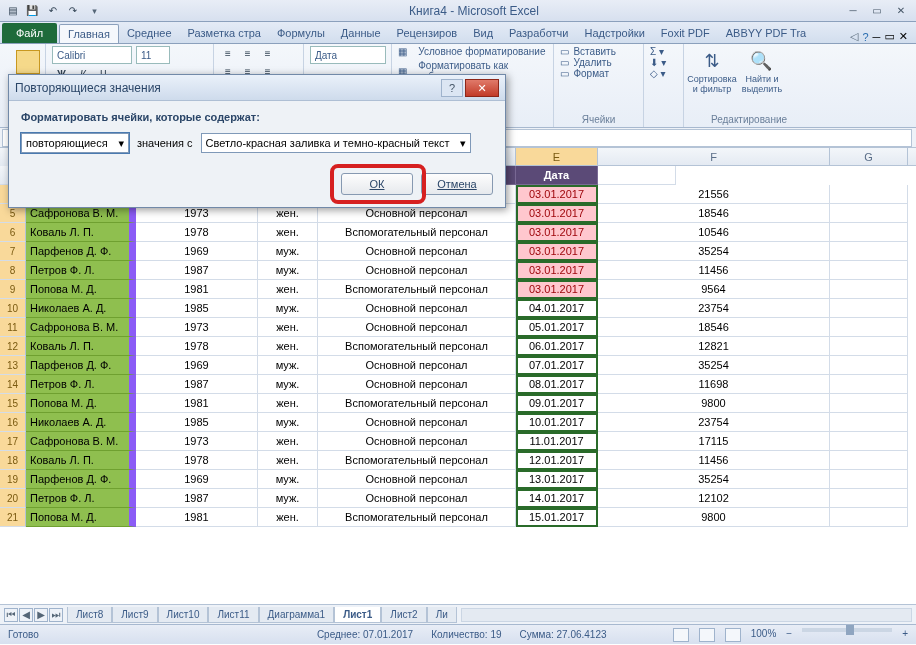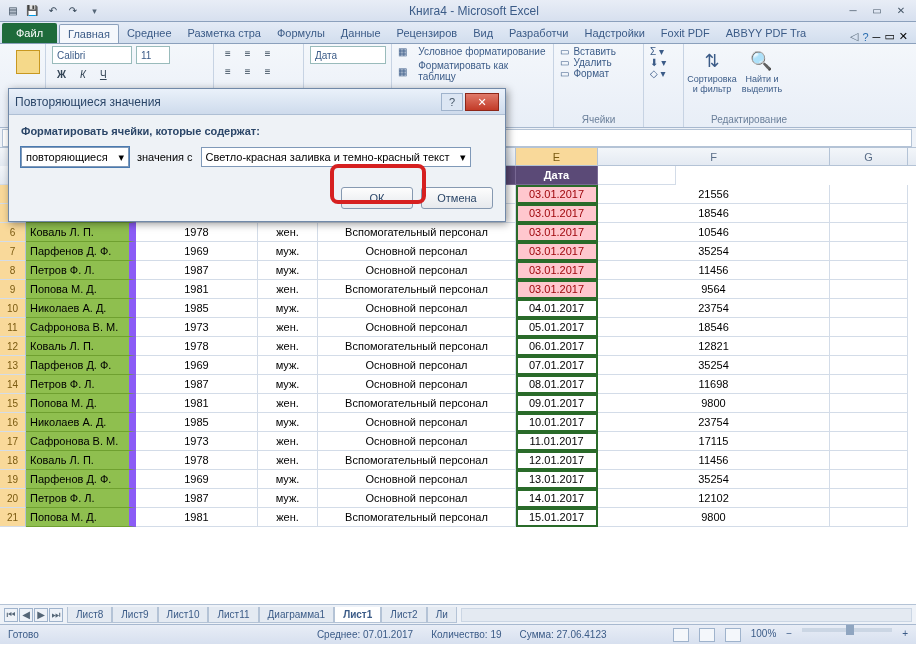--- a/index.html
+++ b/index.html
@@ -50,33 +50,33 @@
 .name-cell { background:#8fbf4f; border-right:7px solid #8b5cf6; border-bottom:1px solid #6fa030; }
 .date-cell { text-align:center; }
 .date-cell.dup { background:#ffc7ce; color:#9c0006; }
 .date-cell.sel { outline:2px solid #2a6b2a; outline-offset:-2px; }
 .center { text-align:center; }
 
 
 .cA { width:110px; } .cB { width:122px; } .cC { width:60px; } .cD { width:198px; } .cE { width:82px; } .cF { width:232px; } .cG { width:78px; }
 
 
-.dialog { position:absolute; left:8px; top:88px; width:498px; background:#eef2f6; border:1px solid #7189a8; box-shadow:2px 2px 8px rgba(0,0,0,.4); z-index:100; }
+.dialog { position:absolute; left:8px; top:74px; width:498px; background:#eef2f6; border:1px solid #7189a8; box-shadow:2px 2px 8px rgba(0,0,0,.4); z-index:100; }
 .dlg-title { height:26px; background:linear-gradient(#eaf1fa,#cedbec); display:flex; align-items:center; padding:0 6px; color:#2b4668; font-size:12px; border-bottom:1px solid #aebfd4; }
 .dlg-title-btns { margin-left:auto; display:flex; gap:2px; }
 .dlg-help { width:22px; height:18px; background:#dce6f3; border:1px solid #9fb3cc; text-align:center; line-height:16px; color:#456; font-size:11px; }
 .dlg-close { width:34px; height:18px; background:linear-gradient(#e07a6a,#c23b28); border:1px solid #8d2618; color:#fff; text-align:center; line-height:16px; font-size:11px; }
 .dlg-body { padding:10px 12px; }
 .dlg-label { font-weight:bold; color:#2b4668; font-size:11px; margin-bottom:10px; }
 .dlg-row { display:flex; align-items:center; gap:8px; }
 .dlg-select { background:#fff; border:1px solid #7f99b8; height:20px; padding:0 4px; font-size:11px; display:flex; align-items:center; justify-content:space-between; }
 .dlg-select.sel1 { width:108px; outline:1px solid #4a7ab0; }
 .dlg-select.sel2 { width:270px; }
 .dlg-btns { display:flex; justify-content:flex-end; gap:8px; padding:10px 12px 12px; }
-.dlg-btn { width:72px; height:22px; background:linear-gradient(#fdfdfd,#e6e9ed); border:1px solid #8699b1; border-radius:3px; text-align:center; line-height:20px; font-size:11px; color:#2b4668; }
+.dlg-btn { width:72px; height:22px; background:linear-gradient(#fdfdfd,#e6e9ed); border:1px solid #8699b1; border-radius:3px; text-align:center; line-height:20px; font-size:11px; color:#2b4668;text-decoration:underline; }
 .ok-highlight { position:absolute; left:330px; top:164px; width:96px; height:40px; border:4px solid #d62020; border-radius:8px; z-index:101; pointer-events:none; }
 
 
 .sheetbar { height:20px; background:#eef2f8; border-top:1px solid #b4c3d6; display:flex; align-items:center; font-size:10px; }
 .sheet-nav { display:flex; gap:1px; padding:0 4px; }
 .sheet-nav span { width:14px; height:14px; border:1px solid #9fb3cc; text-align:center; line-height:12px; color:#567; }
 .sheet-tab { padding:2px 8px; background:#e4eaf2; border:1px solid #b4c3d6; border-top:none; color:#3b5b87; }
 .sheet-tab.active { background:#fff; font-weight:bold; }
 .hscroll { flex:1; height:14px; background:#e4eaf2; margin:0 4px; border:1px solid #cbd6e4; position:relative; }
 

